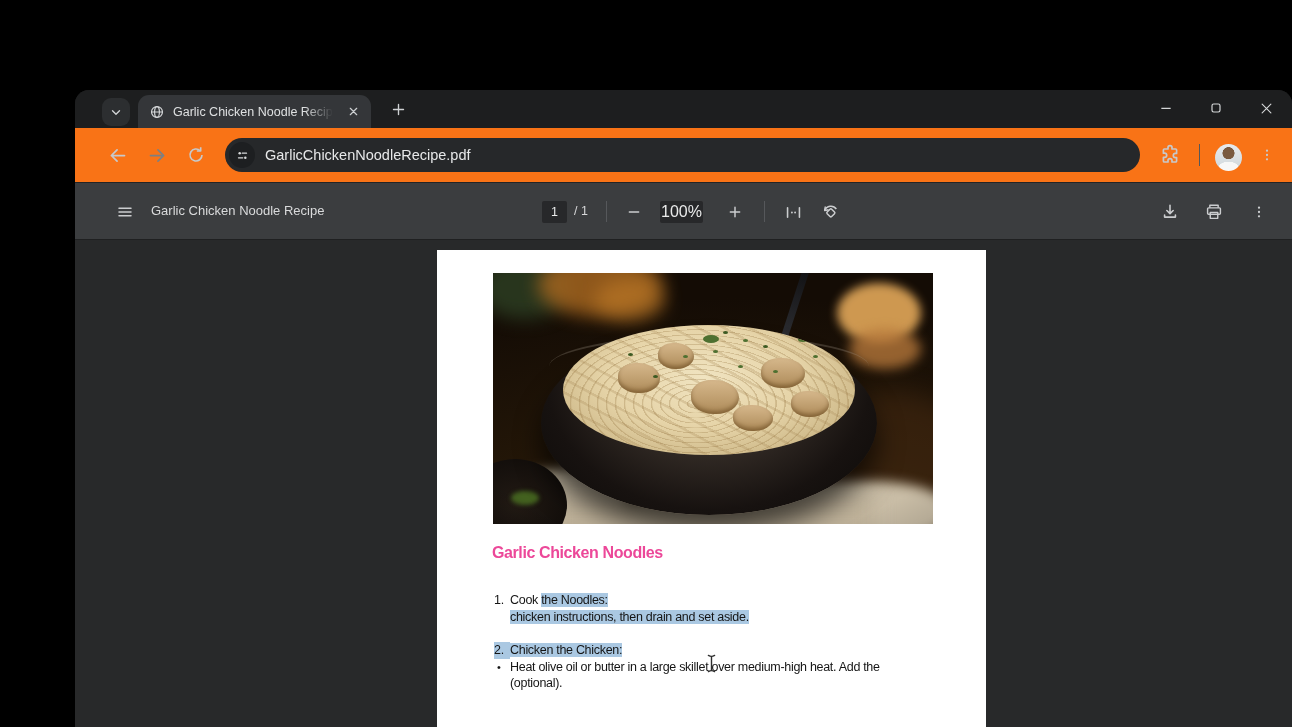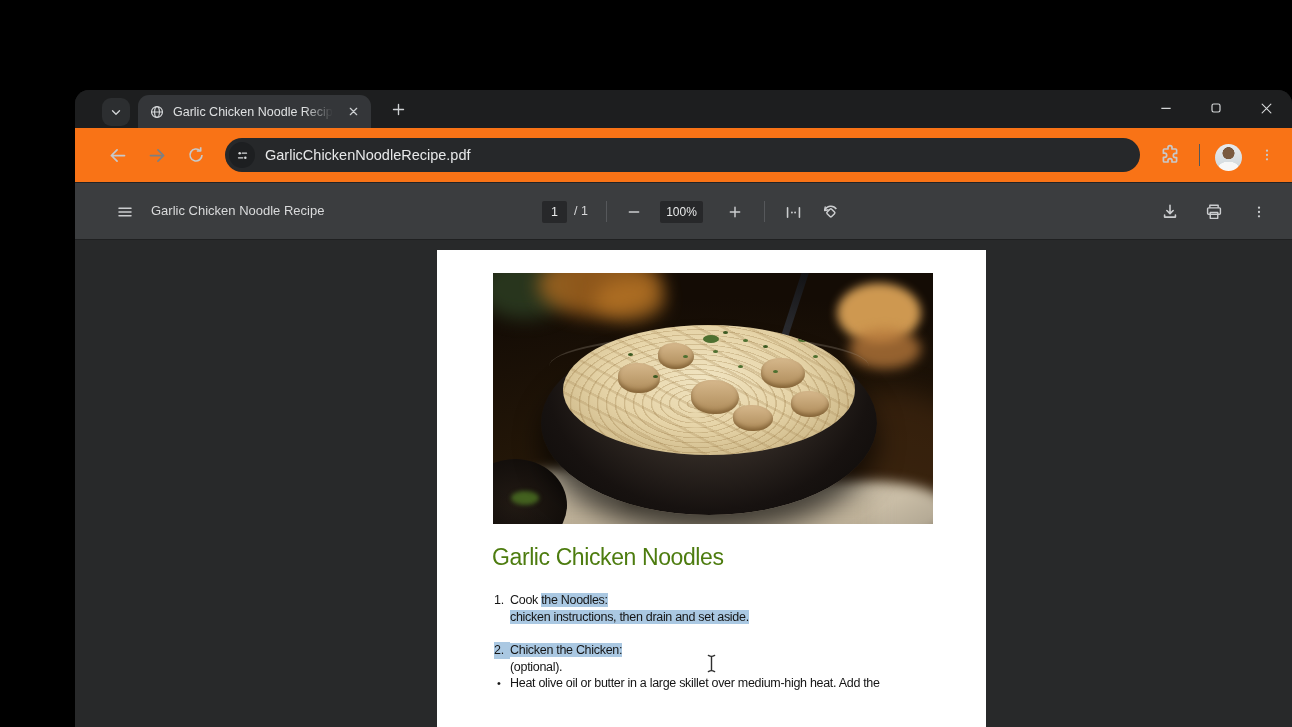--- a/index.html
+++ b/index.html
@@ -53,28 +53,28 @@
   .pdfbar{position:absolute;left:0;top:92px;width:100%;height:58px;background:#3b3d3f;
           border-top:1px solid #232426;border-bottom:1px solid #1f2021;box-sizing:border-box}
   .pdf-ic{position:absolute;top:17px;width:24px;height:24px;display:flex;align-items:center;
           justify-content:center;color:#cbcdcf}
   .pdf-title{position:absolute;left:76px;top:0;line-height:56px;font-size:13px;color:#d9dadb}
   .page-box{position:absolute;left:467px;top:18px;width:25px;height:22px;background:#27282a;
             border-radius:2px;color:#e9eaea;font-size:12.5px;text-align:center;line-height:22px}
   .page-total{position:absolute;left:499px;top:0;line-height:56px;font-size:12.5px;color:#d6d7d8}
   .v-sep{position:absolute;top:18px;width:1px;height:21px;background:#56585b}
   .zoom-box{position:absolute;left:585px;top:18px;width:43px;height:22px;background:#27282a;
-            border-radius:2px;color:#e9eaea;font-size:12px;text-align:center;line-height:22px}
+            border-radius:2px;color:#e9eaea;font-size:16px;text-align:center;line-height:22px}
 
   
   .viewer{position:absolute;left:0;top:150px;width:100%;height:490px;background:#28292a}
   .page{position:absolute;left:362px;top:10px;width:549px;height:480px;background:#fff}
 
-  .doc-title{position:absolute;left:55px;top:294px;font-size:23px;font-weight:400;
-             letter-spacing:-0.4px;color:#4d7c0f;white-space:nowrap}
+  .doc-title{position:absolute;left:55px;top:294px;font-size:16px;font-weight:700;
+             letter-spacing:-0.4px;color:#ec4899;white-space:nowrap}
   .doc-lines{position:absolute;left:57px;top:342px;font-size:12.5px;letter-spacing:-0.3px;
              color:#151515}
   .doc-line{height:16.5px;line-height:16.5px;white-space:pre}
   .doc-line.bold{font-weight:400}
   .doc-gap{height:17px}
   .marker{display:inline-block;width:16px;box-sizing:border-box}
   .marker.bullet{padding-left:3px;font-size:11px}
   .hl{background:var(--sel,#aac8e2)}
   .ibeam{position:absolute;left:268px;top:404px;color:#2e2e2e}
 
@@ -352,22 +352,22 @@
         <div class="vin"></div>
       </div>
 
       <div class="doc-title">Garlic Chicken Noodles</div>
 
       <div class="doc-lines">
           <div class="doc-line bold"><span class="marker">1.</span><span>Cook </span><span class="hl">the Noodles:</span></div>
           <div class="doc-line"><span class="marker"></span><span class="hl">chicken instructions, then drain and set aside.</span></div>
           <div class="doc-gap"></div>
           <div class="doc-line bold"><span class="marker hl">2.</span><span class="hl">Chicken the Chicken:</span></div>
+          <div class="doc-line"><span class="marker bullet">•</span><span>Heat olive oil or butter in a large skillet over medium-high heat. Add the</span></div>
           <div class="doc-line"><span class="marker"></span><span>(optional).</span></div>
-          <div class="doc-line"><span class="marker bullet">•</span><span>Heat olive oil or butter in a large skillet over medium-high heat. Add the</span></div>
         </div>
 
       <div class="ibeam">
         <svg width="13" height="19" viewBox="0 0 13 19" fill="none" stroke="currentColor" stroke-width="1.4" stroke-linecap="round">
           <path d="M6.5 2.6v13.8"></path>
             <path d="M3.4 1.4q3.1 2 6.2 0"></path>
             <path d="M3.4 17.6q3.1-2 6.2 0"></path>
         </svg>
       </div>
     </div>

